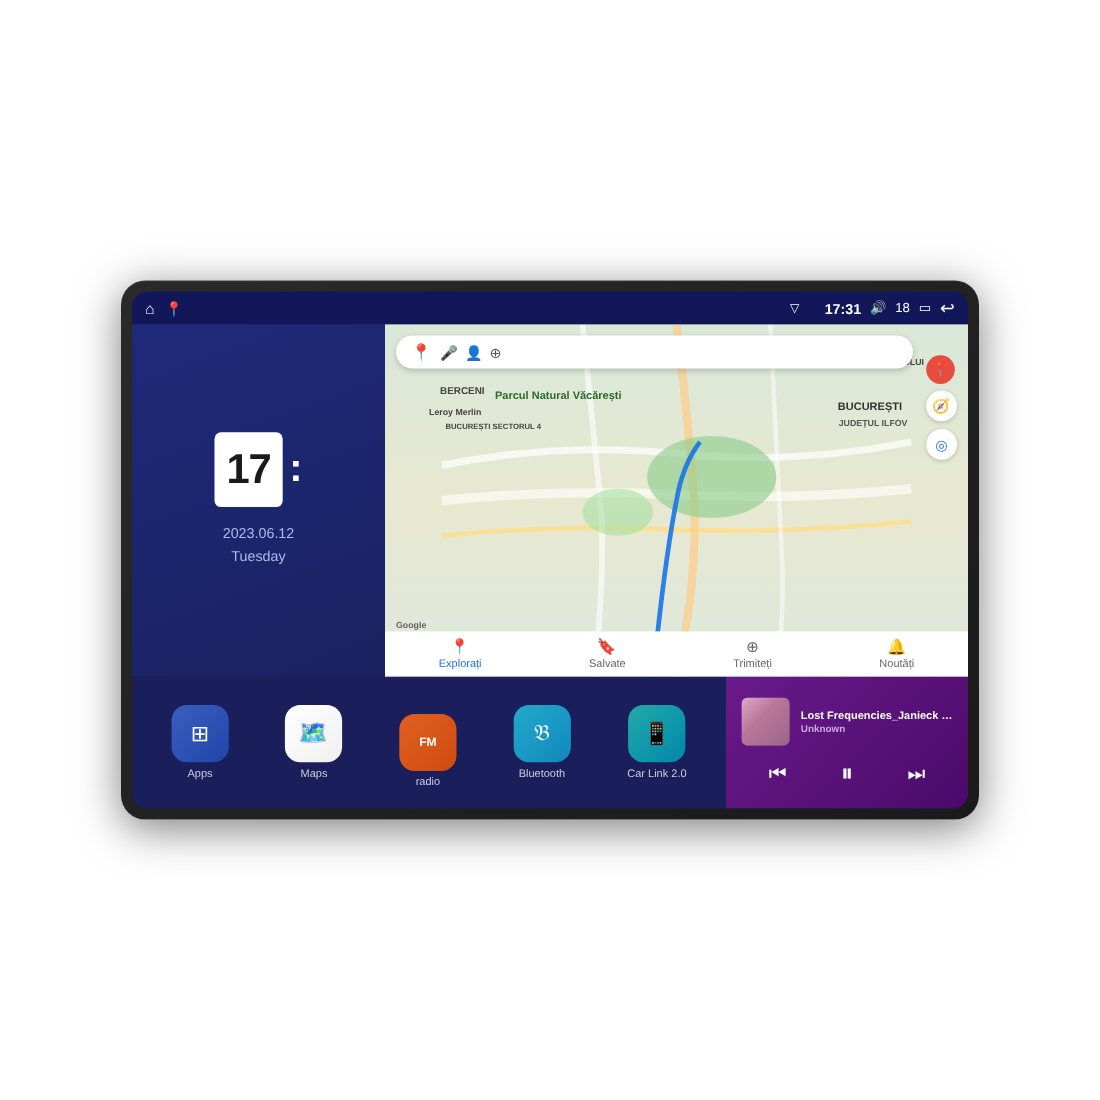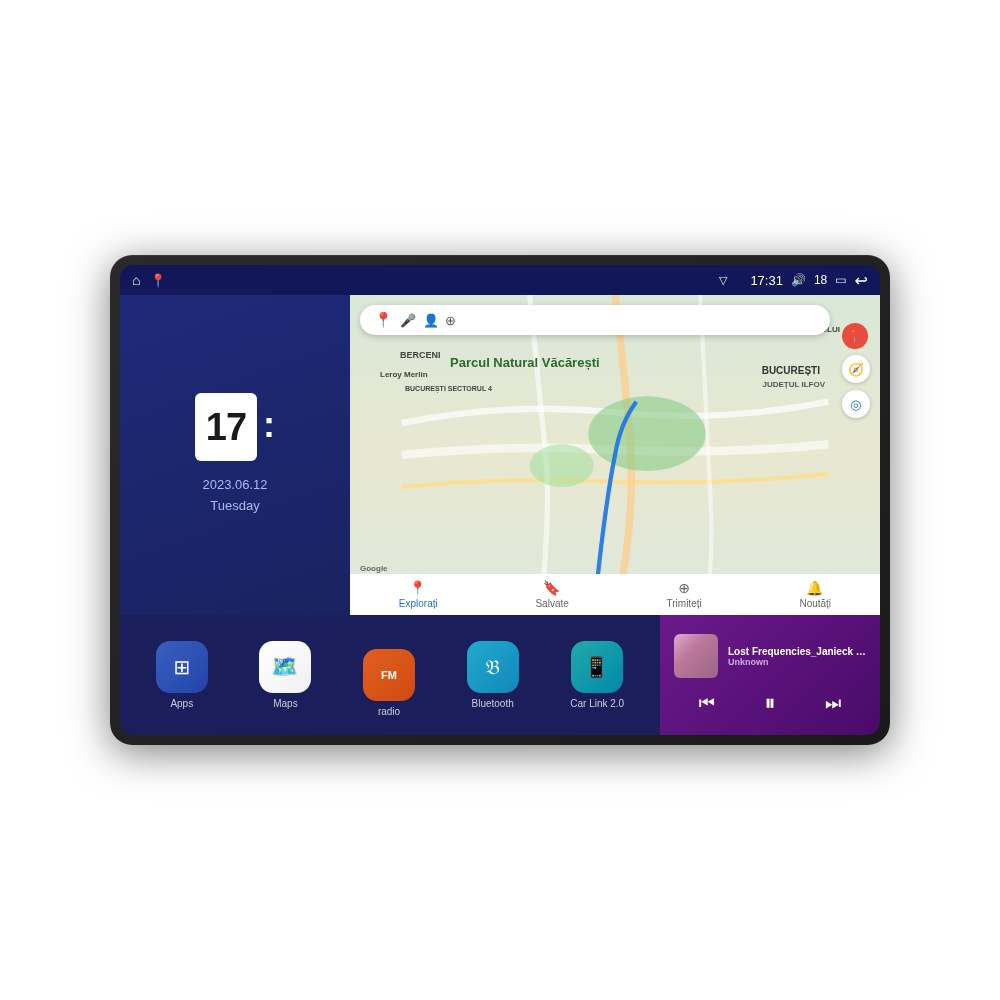--- a/index.html
+++ b/index.html
@@ -333,21 +333,21 @@
 <div class="device-outer">
   <div class="device-screen">
 
     <div class="status-bar">
       <div class="status-left">
         <span style="color:#fff;font-size:14px;">⌂</span>
         <span style="color:#fff;font-size:13px;">📍</span>
       </div>
       <div class="status-right">
         <span style="font-size:11px;">▽</span>
-        <span style="font-weight:400;font-size:13px;margin-left:15px;">17:31</span>
+        <span style="font-weight:700;font-size:13px;margin-left:15px;">17:31</span>
         <span>🔊</span>
         <span>18</span>
         <span>▭</span>
         <span style="font-size:16px;">↩</span>
       </div>
     </div>
 
     <div class="main-content">
 
       <div class="top-row">
@@ -379,22 +379,22 @@
             <ellipse cx="230" cy="130" rx="55" ry="35" fill="#88cc88" opacity="0.6"></ellipse>
             <ellipse cx="150" cy="160" rx="30" ry="20" fill="#99dd99" opacity="0.5"></ellipse>
 
             <path d="M180,300 Q190,200 200,150 Q205,120 220,100" stroke="#1a73e8" stroke-width="4" fill="none" opacity="0.9"></path>
           </svg>
 
           <div class="map-label" style="top: 55px; left: 50px;">BERCENI</div>
           <div class="map-label" style="top: 70px; right: 60px; font-size:10px; color:#333;">BUCUREȘTI</div>
           <div class="map-label" style="top: 85px; right: 55px; font-size:8px; color:#555;">JUDEȚUL ILFOV</div>
           <div class="map-label" style="top: 30px; right: 40px; font-size:8px;">TRAPEZULUI</div>
-          <div class="map-label" style="top: 60px; left: 100px; font-size:13px; color:#2a6a2a;">Parcul Natural Văcărești</div>
-          <div class="map-label" style="top: 75px; left: 30px; font-size:8px;">Leroy Merlin</div>
+          <div class="map-label" style="top: 60px; left: 100px; font-size:10px; color:#2a6a2a;">Parcul Natural Văcărești</div>
+          <div class="map-label" style="top: 75px; left: 40px; font-size:8px;">Leroy Merlin</div>
           <div class="map-label" style="top: 90px; left: 55px; font-size:7px;">BUCUREȘTI SECTORUL 4</div>
           <div class="map-label" style="bottom: 42px; left: 10px; font-size:8px; color:#666;">Google</div>
 
           <div class="map-search-bar">
             <span style="color:#1a73e8;font-size:15px;">📍</span>
             <div class="map-search-right">
               <span style="font-size:13px;color:#555;">🎤</span>
               <span style="font-size:13px;color:#555;">👤</span>
               <span style="font-size:13px;color:#555;">⊕</span>
             </div>

